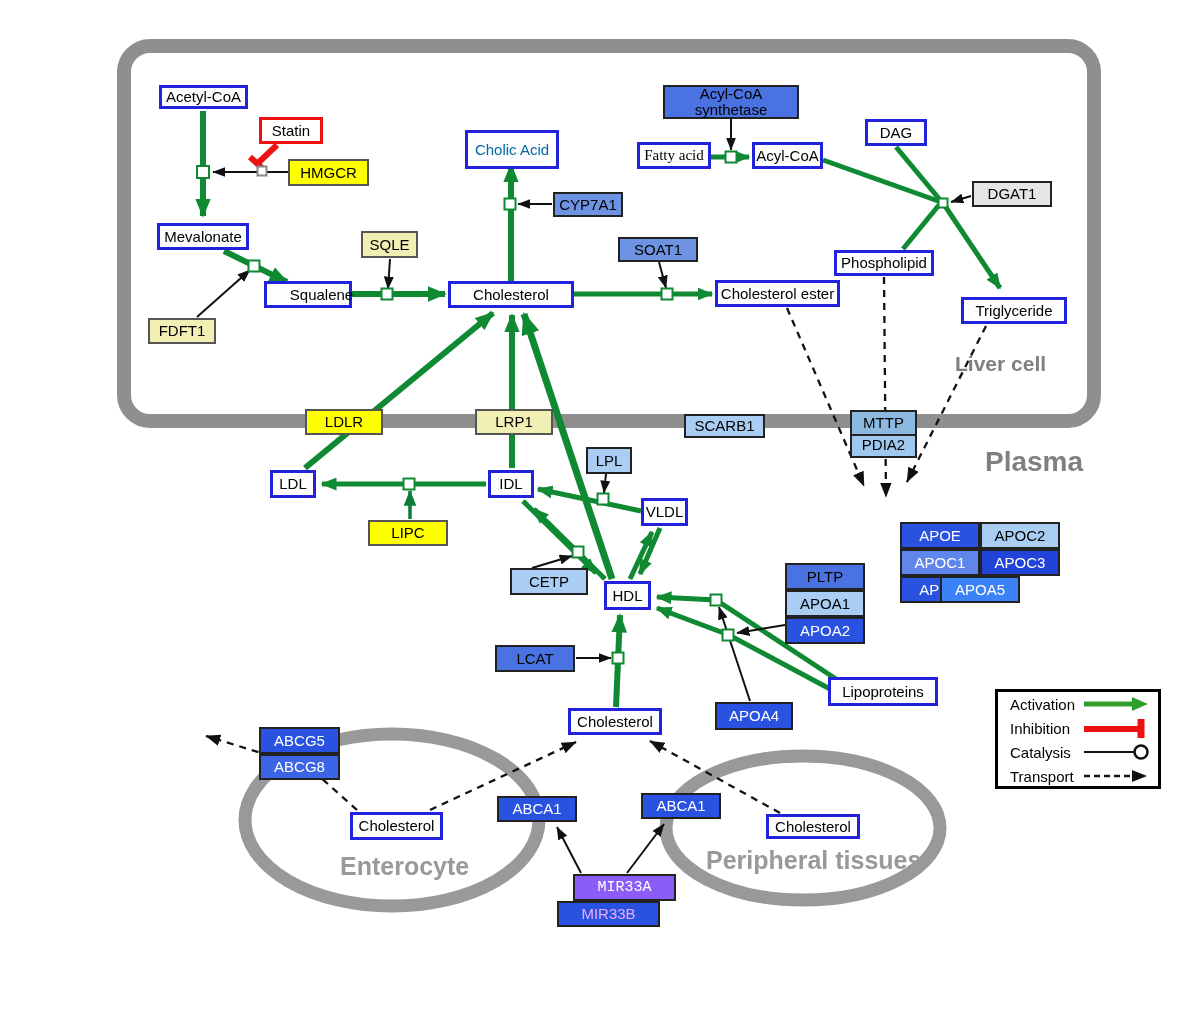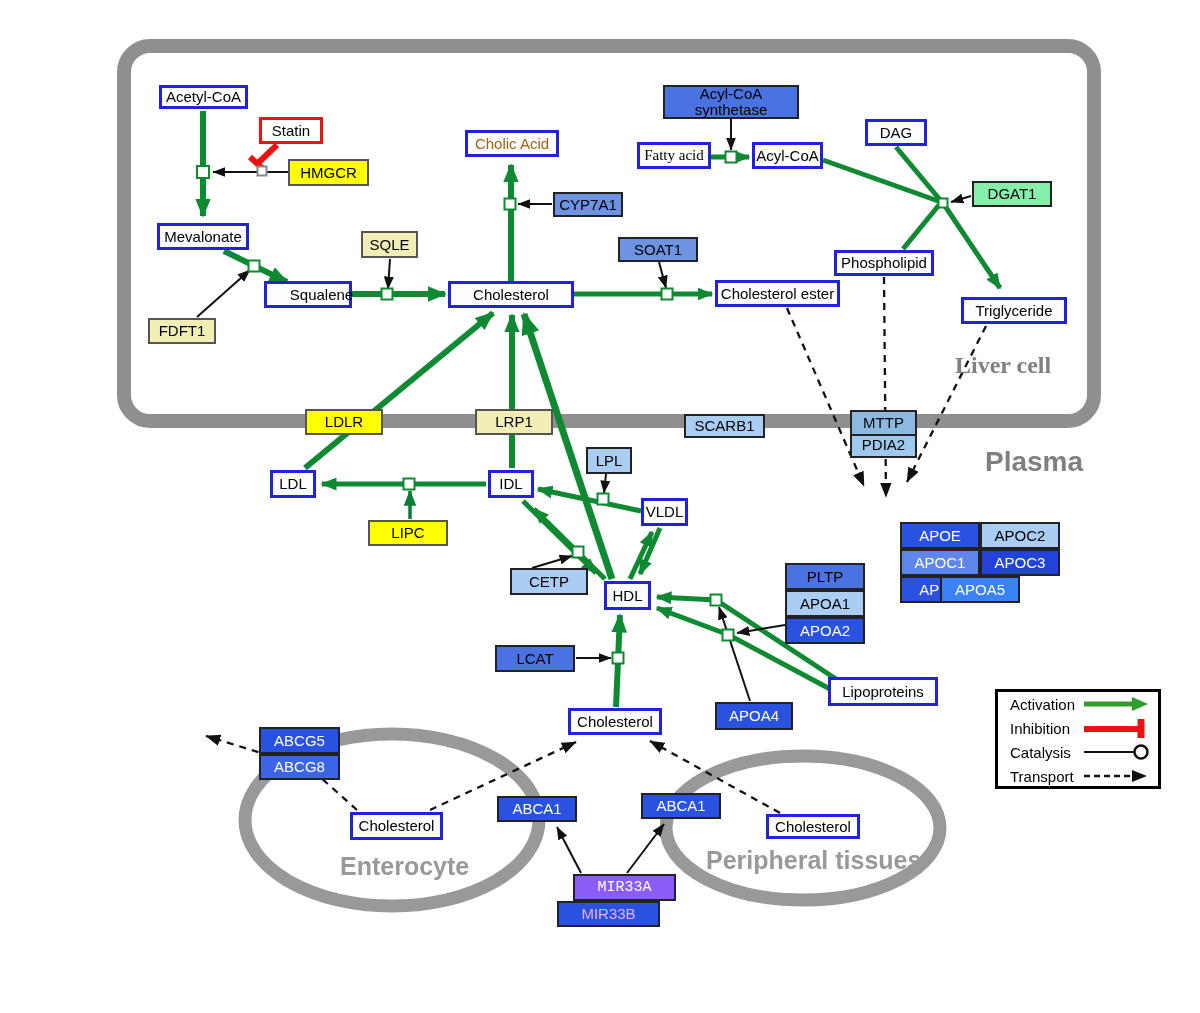--- a/index.html
+++ b/index.html
@@ -97,31 +97,31 @@
       <rect x="257.5" y="166.5" width="9" height="9" fill="#ffffff" stroke="#888888" stroke-width="2"></rect>
     </svg>
   <div id="nodes">
       <div class="node" style="left: 159px; top: 85px; width: 89px; height: 24px; background: rgb(253, 253, 255); border: 3px solid rgb(34, 34, 221); color: rgb(0, 0, 0);">Acetyl-CoA</div>
       <div class="node" style="left: 259px; top: 117px; width: 64px; height: 27px; background: rgb(255, 255, 255); border: 3px solid rgb(238, 17, 17); color: rgb(0, 0, 0);">Statin</div>
       <div class="node" style="left: 288px; top: 159px; width: 81px; height: 27px; background: rgb(255, 255, 0); border: 2px solid rgb(85, 85, 85); color: rgb(0, 0, 0);">HMGCR</div>
       <div class="node" style="left: 157px; top: 223px; width: 92px; height: 27px; background: rgb(253, 253, 255); border: 3px solid rgb(34, 34, 221); color: rgb(0, 0, 0);">Mevalonate</div>
       <div class="node" style="left: 361px; top: 231px; width: 57px; height: 27px; background: rgb(242, 239, 180); border: 2px solid rgb(85, 85, 85); color: rgb(0, 0, 0);">SQLE</div>
       <div class="node" style="left: 264px; top: 281px; width: 88px; height: 27px; background: rgb(253, 253, 255); border: 3px solid rgb(34, 34, 221); color: rgb(0, 0, 0); padding-left: 27px;">Squalene</div>
       <div class="node" style="left: 148px; top: 318px; width: 68px; height: 26px; background: rgb(242, 239, 180); border: 2px solid rgb(85, 85, 85); color: rgb(0, 0, 0);">FDFT1</div>
-      <div class="node" style="left: 465px; top: 130px; width: 94px; height: 27px; background: rgb(253, 253, 255); border: 3px solid rgb(34, 34, 221); color: #a16207;">Cholic Acid</div>
+      <div class="node" style="left: 465px; top: 130px; width: 94px; height: 39px; background: rgb(253, 253, 255); border: 3px solid rgb(34, 34, 221); color: #0369a1;">Cholic Acid</div>
       <div class="node" style="left: 553px; top: 192px; width: 70px; height: 25px; background: rgb(110, 147, 227); border: 2px solid rgb(34, 34, 34); color: rgb(0, 0, 0);">CYP7A1</div>
       <div class="node" style="left: 448px; top: 281px; width: 126px; height: 27px; background: rgb(253, 253, 255); border: 3px solid rgb(34, 34, 221); color: rgb(0, 0, 0);">Cholesterol</div>
       <div class="node" style="left: 618px; top: 237px; width: 80px; height: 25px; background: rgb(110, 147, 227); border: 2px solid rgb(34, 34, 34); color: rgb(0, 0, 0);">SOAT1</div>
       <div class="node" style="left: 715px; top: 280px; width: 125px; height: 27px; background: rgb(253, 253, 255); border: 3px solid rgb(34, 34, 221); color: rgb(0, 0, 0);">Cholesterol ester</div>
       <div class="node" style="left: 663px; top: 85px; width: 136px; height: 34px; background: rgb(74, 114, 224); border: 2px solid rgb(34, 34, 34); color: rgb(0, 0, 0);">Acyl-CoA
 synthetase</div>
       <div class="node" style="left: 637px; top: 142px; width: 74px; height: 27px; background: rgb(253, 253, 255); border: 3px solid rgb(34, 34, 221); color: rgb(0, 0, 0); font-family: Liberation Serif, serif;">Fatty acid</div>
       <div class="node" style="left: 752px; top: 142px; width: 71px; height: 27px; background: rgb(253, 253, 255); border: 3px solid rgb(34, 34, 221); color: rgb(0, 0, 0);">Acyl-CoA</div>
       <div class="node" style="left: 865px; top: 119px; width: 62px; height: 27px; background: rgb(253, 253, 255); border: 3px solid rgb(34, 34, 221); color: rgb(0, 0, 0);">DAG</div>
-      <div class="node" style="left: 972px; top: 181px; width: 80px; height: 26px; background: #86efac; border: 2px solid rgb(34, 34, 34); color: rgb(0, 0, 0);">DGAT1</div>
+      <div class="node" style="left: 972px; top: 181px; width: 80px; height: 26px; background: #e5e5e5; border: 2px solid rgb(34, 34, 34); color: rgb(0, 0, 0);">DGAT1</div>
       <div class="node" style="left: 834px; top: 250px; width: 100px; height: 26px; background: rgb(253, 253, 255); border: 3px solid rgb(34, 34, 221); color: rgb(0, 0, 0);">Phospholipid</div>
       <div class="node" style="left: 961px; top: 297px; width: 106px; height: 27px; background: rgb(253, 253, 255); border: 3px solid rgb(34, 34, 221); color: rgb(0, 0, 0);">Triglyceride</div>
       <div class="node" style="left: 850px; top: 384px; width: 67px; height: 26px; background: rgb(159, 200, 238); border: 2px solid rgb(34, 34, 34); color: rgb(0, 0, 0); margin-top: 48px;">PDIA2</div>
       <div class="node" style="left: 850px; top: 410px; width: 67px; height: 26px; background: rgb(141, 185, 224); border: 2px solid rgb(34, 34, 34); color: rgb(0, 0, 0);">MTTP</div>
       <div class="node" style="left: 305px; top: 409px; width: 78px; height: 26px; background: rgb(255, 255, 0); border: 2px solid rgb(85, 85, 85); color: rgb(0, 0, 0);">LDLR</div>
       <div class="node" style="left: 475px; top: 409px; width: 78px; height: 26px; background: rgb(242, 239, 180); border: 2px solid rgb(85, 85, 85); color: rgb(0, 0, 0);">LRP1</div>
       <div class="node" style="left: 684px; top: 414px; width: 81px; height: 24px; background: rgb(169, 205, 243); border: 2px solid rgb(34, 34, 34); color: rgb(0, 0, 0);">SCARB1</div>
       <div class="node" style="left: 270px; top: 470px; width: 46px; height: 28px; background: rgb(253, 253, 255); border: 3px solid rgb(34, 34, 221); color: rgb(0, 0, 0);">LDL</div>
       <div class="node" style="left: 488px; top: 470px; width: 46px; height: 28px; background: rgb(253, 253, 255); border: 3px solid rgb(34, 34, 221); color: rgb(0, 0, 0);">IDL</div>
       <div class="node" style="left: 586px; top: 447px; width: 46px; height: 27px; background: rgb(169, 205, 243); border: 2px solid rgb(34, 34, 34); color: rgb(0, 0, 0);">LPL</div>
@@ -145,21 +145,21 @@
       <div class="node" style="left: 259px; top: 727px; width: 81px; height: 27px; background: rgb(42, 82, 224); border: 2px solid rgb(34, 34, 34); color: rgb(255, 255, 255);">ABCG5</div>
       <div class="node" style="left: 259px; top: 754px; width: 81px; height: 26px; background: rgb(60, 100, 230); border: 2px solid rgb(34, 34, 34); color: rgb(255, 255, 255);">ABCG8</div>
       <div class="node" style="left: 350px; top: 812px; width: 93px; height: 28px; background: rgb(253, 253, 255); border: 3px solid rgb(34, 34, 221); color: rgb(0, 0, 0);">Cholesterol</div>
       <div class="node" style="left: 497px; top: 796px; width: 80px; height: 26px; background: rgb(42, 82, 224); border: 2px solid rgb(34, 34, 34); color: rgb(255, 255, 255);">ABCA1</div>
       <div class="node" style="left: 641px; top: 793px; width: 80px; height: 26px; background: rgb(42, 82, 224); border: 2px solid rgb(34, 34, 34); color: rgb(255, 255, 255);">ABCA1</div>
       <div class="node" style="left: 766px; top: 814px; width: 94px; height: 25px; background: rgb(253, 253, 255); border: 3px solid rgb(34, 34, 221); color: rgb(0, 0, 0);">Cholesterol</div>
       <div class="node" style="left: 573px; top: 874px; width: 103px; height: 27px; background: #8b5cf6; border: 2px solid rgb(34, 34, 34); color: rgb(255, 255, 255); font-family: Liberation Mono, monospace;">MIR33A</div>
       <div class="node" style="left: 557px; top: 901px; width: 103px; height: 26px; background: rgb(42, 82, 224); border: 2px solid rgb(34, 34, 34); color: #f0abfc;">MIR33B</div>
     </div>
   <div id="labels">
-      <div class="comp-label" style="left: 955px; top: 352px; font-size: 24px; color: rgb(128, 128, 128); font-family: Liberation Serif, serif;">Liver cell</div>
+      <div class="comp-label" style="left: 955px; top: 352px; font-size: 21px; color: rgb(128, 128, 128);">Liver cell</div>
       <div class="comp-label" style="left: 966px; top: 446px; font-size: 28px; color: rgb(128, 128, 128); margin-left: 19px;">Plasma</div>
       <div class="comp-label" style="left: 340px; top: 852px; font-size: 25px; color: rgb(153, 153, 153);">Enterocyte</div>
       <div class="comp-label" style="left: 706px; top: 846px; font-size: 25px; color: rgb(153, 153, 153);">Peripheral tissues</div>
     </div>
   <div id="legend" style="left: 995px; top: 689px; width: 166px; height: 100px;">
       <div class="legend-row">
         <span class="legend-label">Activation</span>
         <svg width="68" height="20">
           <line x1="2" y1="10" x2="50" y2="10" stroke="#2f9e2b" stroke-width="5"></line>
           <path d="M50,3 L66,10 L50,17 z" fill="#2f9e2b"></path>

